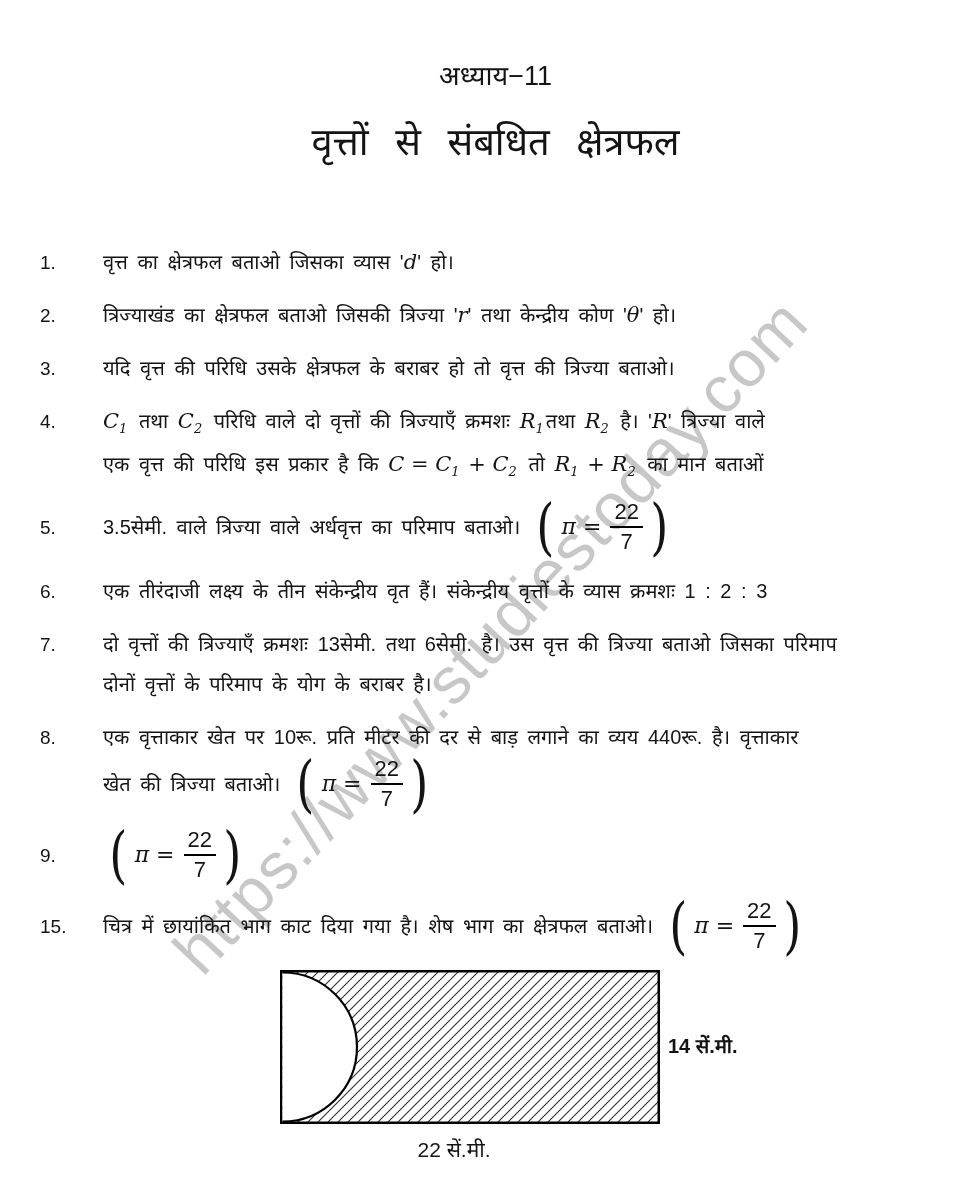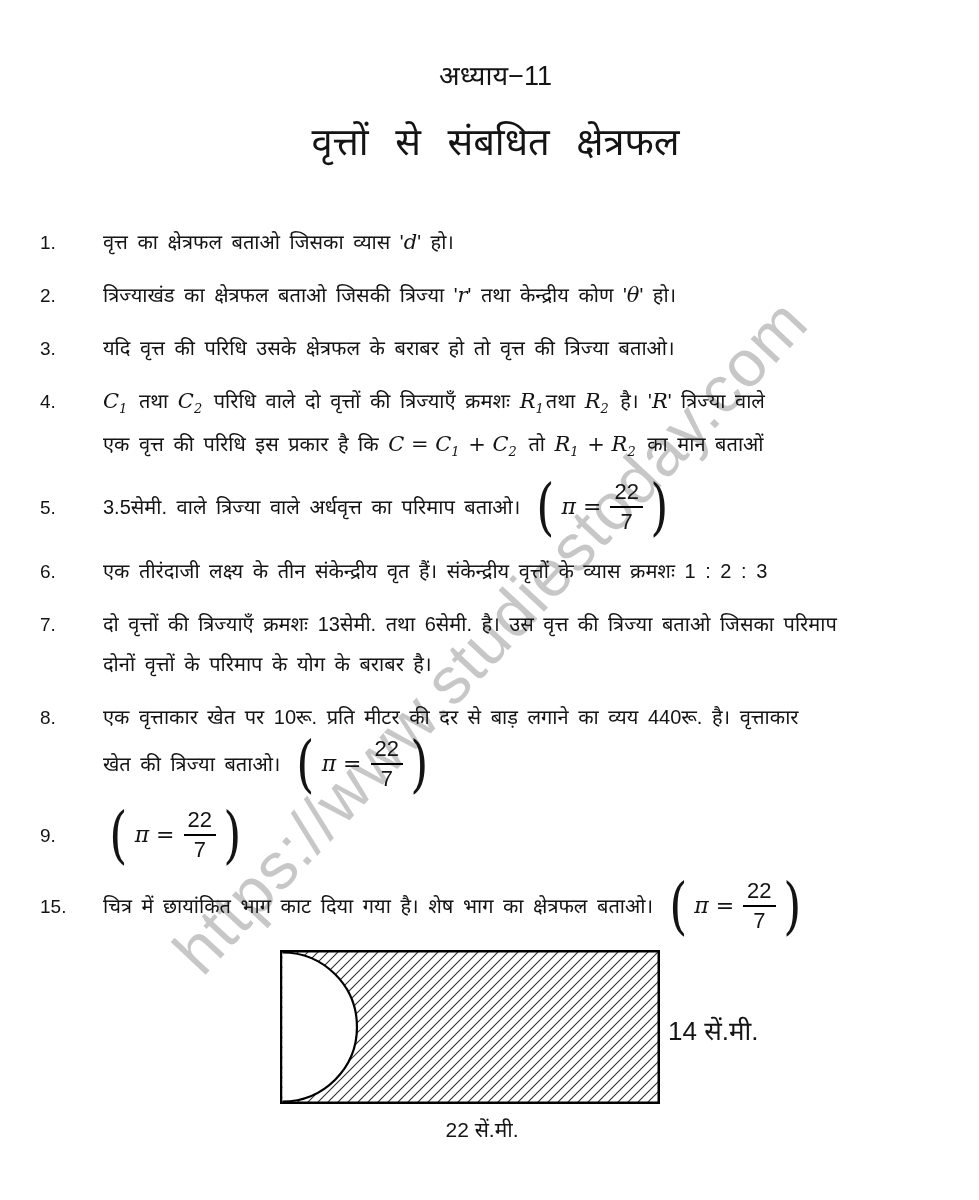--- a/index.html
+++ b/index.html
@@ -32,21 +32,21 @@
     font-size: 27px;
     font-weight: 400;
     margin: 0 0 24px 0;
     line-height: 36px;
   }
   .page-title {
     text-align: center;
     font-size: 38px;
     font-weight: 400;
     word-spacing: 16px;
-    margin: 0 0 56px 0;
+    margin: 0 0 76px 0;
     line-height: 48px;
   }
   .q { display: flex; align-items: baseline; margin-bottom: 13px; }
   .q-num { flex: 0 0 63px; width: 63px; font-size: 19px; }
   .q-body { flex: 1; min-width: 0; }
   .q-line {
     font-size: 20px;
     line-height: 40px;
     white-space: nowrap;
     word-spacing: 4px;
@@ -93,22 +93,22 @@
     align-items: center;
     font-family: Liberation Sans, sans-serif;
     font-size: 22px;
     line-height: 1.2;
     margin-right: 5px;
   }
   .fnum { border-bottom: 2px solid #000; padding: 0 4px 1px 4px; }
   .fden { padding-top: 1px; }
   .figure { position: relative; height: 205px; margin-top: 2px; }
   .fig-svg { position: absolute; left: 240px; top: 0; }
-  .fig-label-h { position: absolute; left: 628px; top: 62px; font-size: 26px; white-space: nowrap; }
-  .fig-label-w { position: absolute; left: 252px; top: 165px; width: 380px; text-align: center; font-size: 21px; }
+  .fig-label-h { position: absolute; left: 628px; top: 62px; font-size: 20px; white-space: nowrap; font-weight: bold; }
+  .fig-label-w { position: absolute; left: 224px; top: 165px; width: 380px; text-align: center; font-size: 21px; }
 </style>
 </head>
 <body>
 
 <div class="watermark" style="color: rgba(0, 0, 0, 0.22);">https://www.studiestoday.com</div>
 
 <div class="content">
   <div class="chapter">अध्याय−11</div>
   <div class="page-title">वृत्तों से संबधित क्षेत्रफल</div>
 

